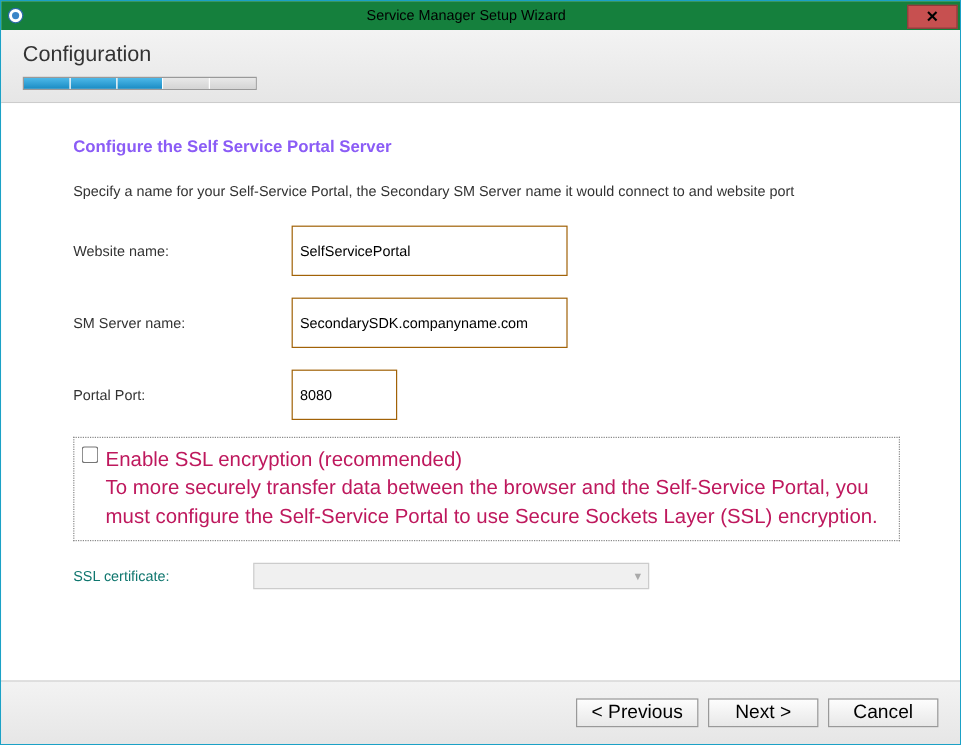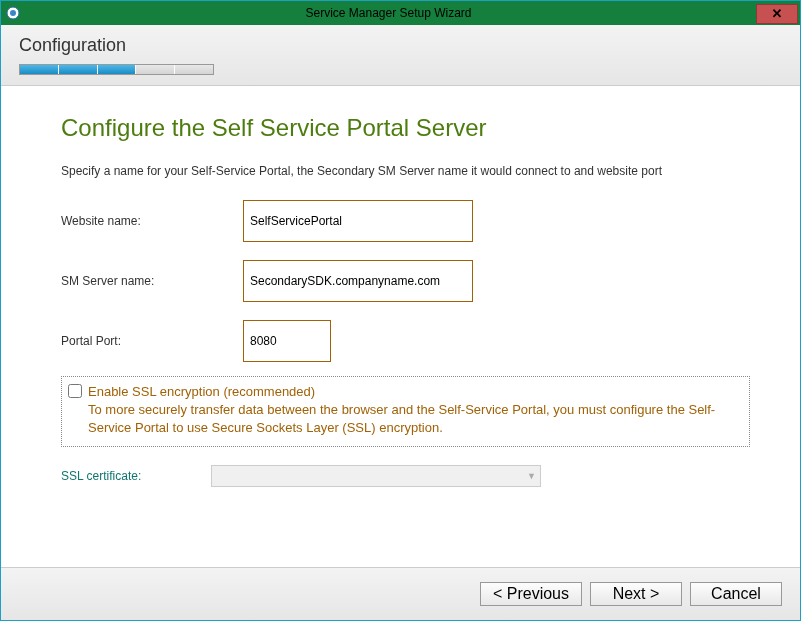--- a/index.html
+++ b/index.html
@@ -87,23 +87,23 @@
     }
     .progress-segment.empty {
       background: linear-gradient(to bottom, #e8e8e8, #d4d4d4);
     }
     .content {
       flex: 1;
       padding: 28px 50px 10px 60px;
       background: #fff;
     }
     .page-title {
-      color: #4d7c0f;
-      font-size: 24px;
-      font-weight: normal;
+      color: #8b5cf6;
+      font-size: 14px;
+      font-weight: bold;
       margin-bottom: 22px;
     }
     .description {
       font-size: 12px;
       color: #333;
       margin-bottom: 22px;
     }
     .field-row {
       display: flex;
       align-items: center;
@@ -137,22 +137,22 @@
       align-items: flex-start;
     }
     .ssl-checkbox {
       width: 14px;
       height: 14px;
       margin-right: 6px;
       margin-top: 1px;
       flex-shrink: 0;
     }
     .ssl-text {
-      font-size: 13px;
-      color: #a16207;
+      font-size: 17px;
+      color: #be185d;
       line-height: 1.4;
     }
     .ssl-cert-row {
       display: flex;
       align-items: center;
       margin-top: 4px;
     }
     .ssl-cert-label {
       width: 150px;
       font-size: 12px;

